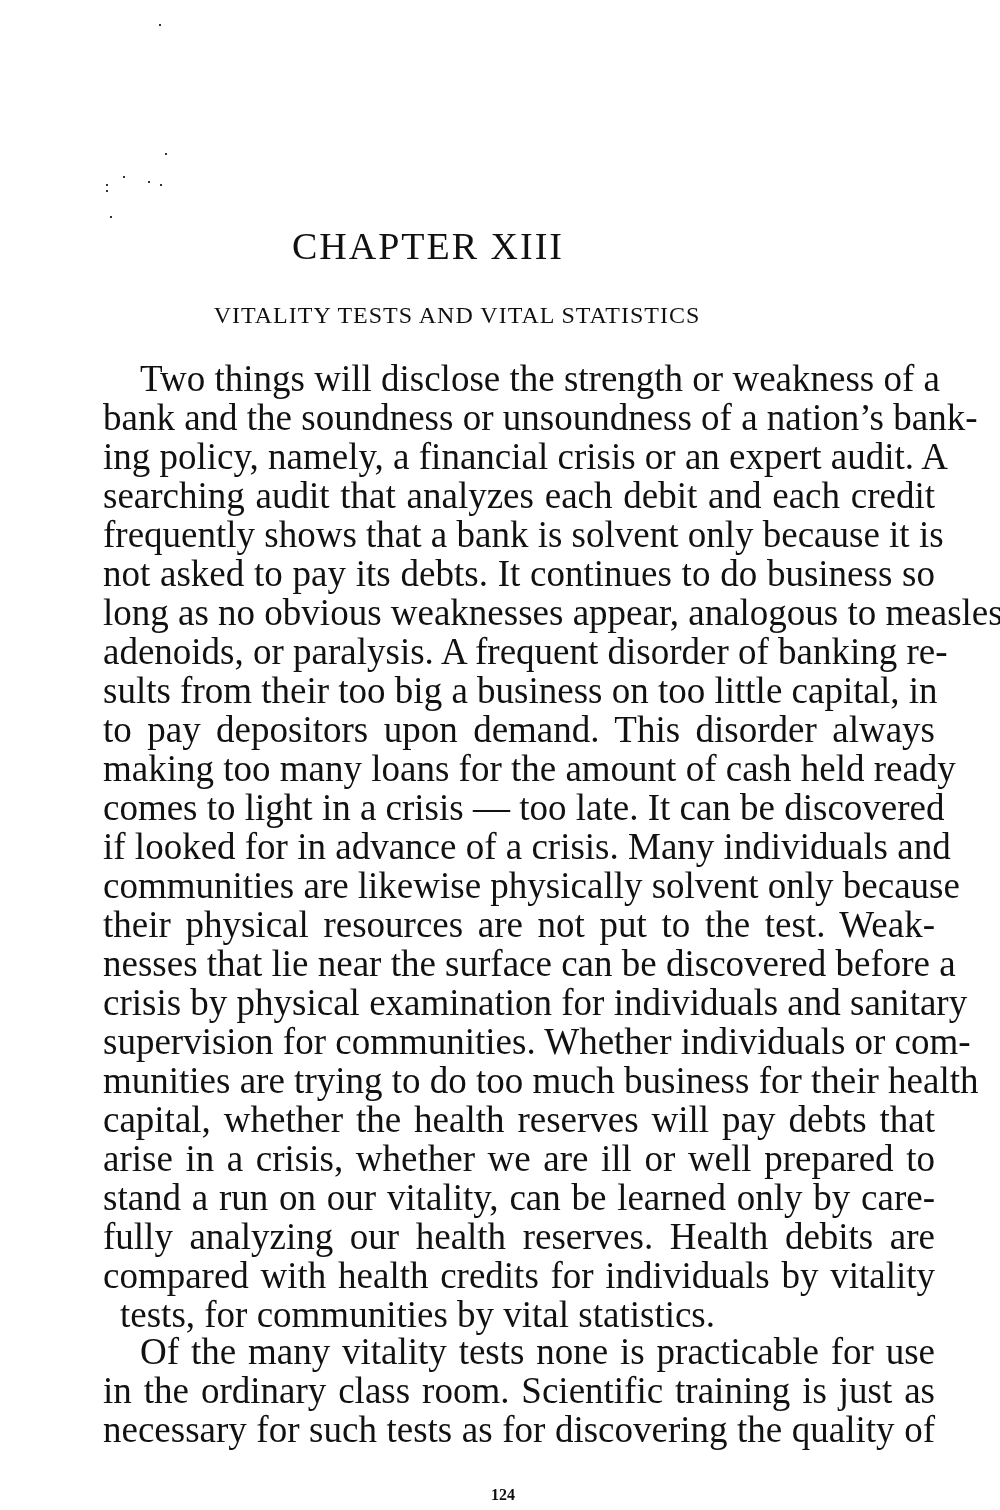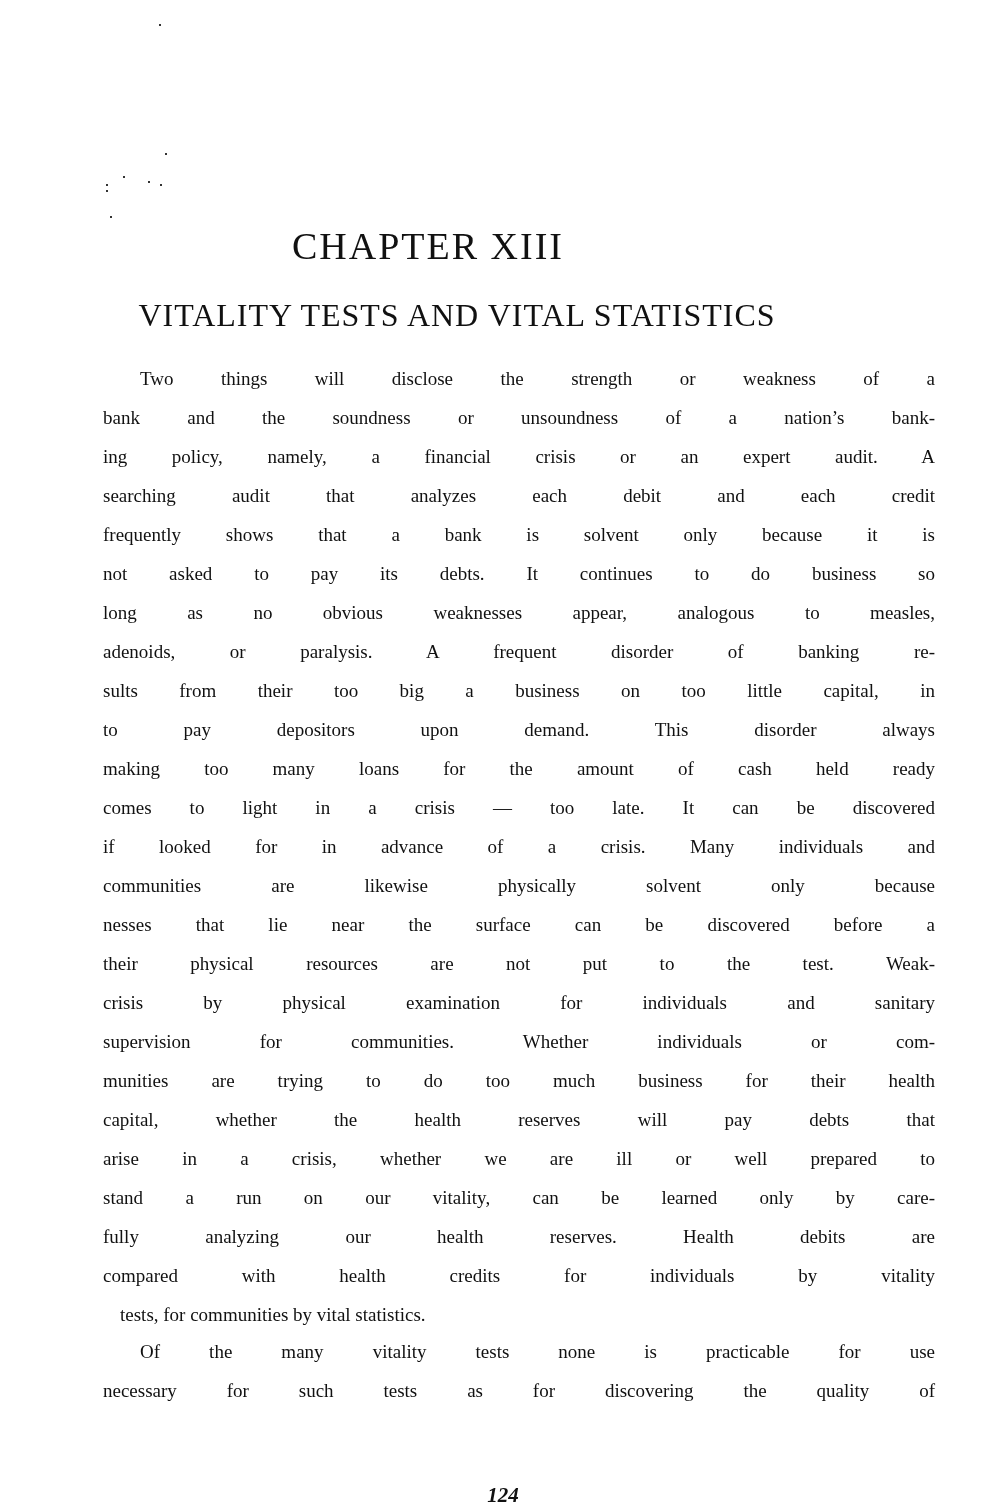--- a/index.html
+++ b/index.html
@@ -31,29 +31,29 @@
       letter-spacing: 2px;
       line-height: 48px;
     }
     .chapter-subtitle {
       position: absolute;
       top: 297px;
       left: 0; width: 876px;
       text-align: center;
       padding-left: 38px;
       box-sizing: border-box;
-      font-size: 32px;
+      font-size: 24px;
       letter-spacing: 1px;
       line-height: 36px;
     }
     .body-text {
       position: absolute;
       left: 103px;
       width: 832px;
-      font-size: 19px;
+      font-size: 37px;
       line-height: 39px;
     }
     .line {
       display: block;
       height: 39px;
       white-space: nowrap;
       text-align: justify;
       text-align-last: justify;
     }
     .line.last {
@@ -66,24 +66,23 @@
     }
     .para1 { top: 359px; }
     .para2 { top: 1332px; }
     .page-number {
       position: absolute;
       top: 1485px;
       left: 0; width: 1000px;
       text-align: center;
       padding-left: 6px;
       box-sizing: border-box;
-      font-size: 21px;
+      font-size: 16px;
       font-weight: bold;
       line-height: 20px;
-      font-style: italic;
     }
     .speck {
       position: absolute;
       width: 2px; height: 2px;
       background: #333;
     }
   </style>
 </head>
 <body>
 
@@ -109,32 +108,33 @@
     <span class="line">frequently shows that a bank is solvent only because it is</span>
     <span class="line">not asked to pay its debts. It continues to do business so</span>
     <span class="line">long as no obvious weaknesses appear, analogous to measles,</span>
     <span class="line">adenoids, or paralysis. A frequent disorder of banking re-</span>
     <span class="line">sults from their too big a business on too little capital, in</span>
     <span class="line">to pay depositors upon demand. This disorder always</span>
     <span class="line">making too many loans for the amount of cash held ready</span>
     <span class="line">comes to light in a crisis — too late. It can be discovered</span>
     <span class="line">if looked for in advance of a crisis. Many individuals and</span>
     <span class="line">communities are likewise physically solvent only because</span>
+    <span class="line">their physical resources are not put to the test. Weak-</span>
     <span class="line">nesses that lie near the surface can be discovered before a</span>
-    <span class="line">their physical resources are not put to the test. Weak-</span>
     <span class="line">crisis by physical examination for individuals and sanitary</span>
     <span class="line">supervision for communities. Whether individuals or com-</span>
     <span class="line">munities are trying to do too much business for their health</span>
     <span class="line">capital, whether the health reserves will pay debts that</span>
     <span class="line">arise in a crisis, whether we are ill or well prepared to</span>
     <span class="line">stand a run on our vitality, can be learned only by care-</span>
     <span class="line">fully analyzing our health reserves. Health debits are</span>
     <span class="line">compared with health credits for individuals by vitality</span>
     <span class="line last">tests, for communities by vital statistics.</span>
   </div>
 
   <div class="body-text para2">
     <span class="line indent">Of the many vitality tests none is practicable for use</span>
+    <span class="line">in the ordinary class room. Scientific training is just as</span>
     <span class="line">necessary for such tests as for discovering the quality of</span>
   </div>
 
   <div class="page-number">124</div>
 </div>
 
 </body></html>

